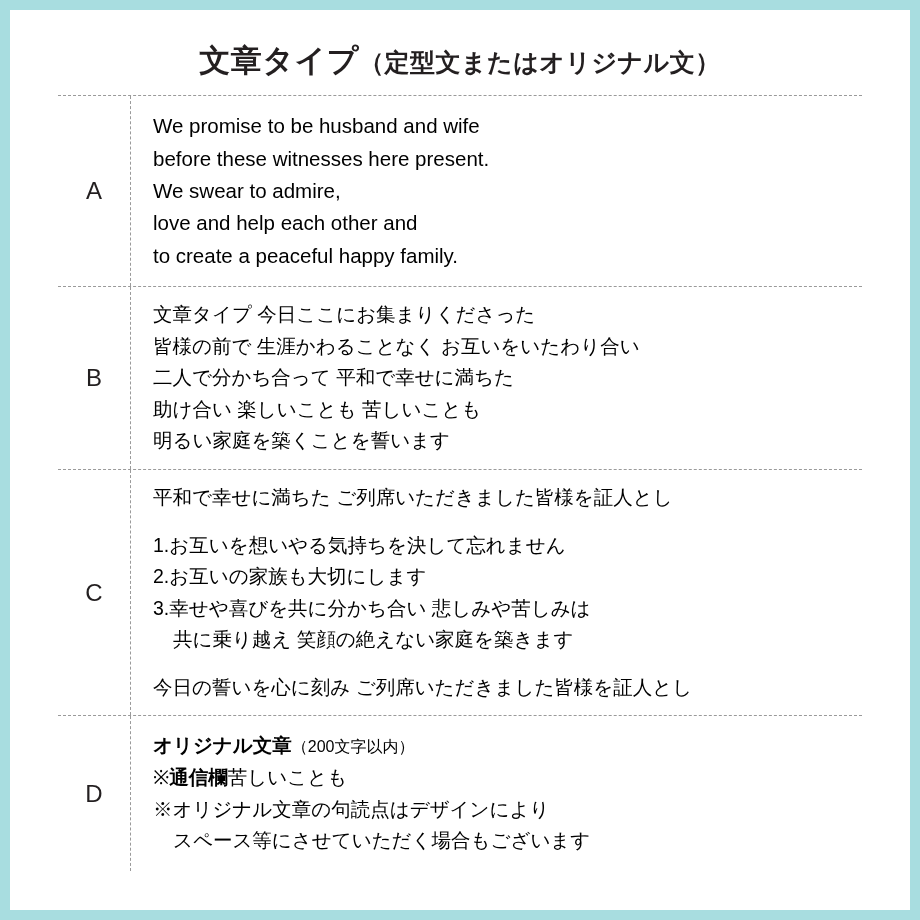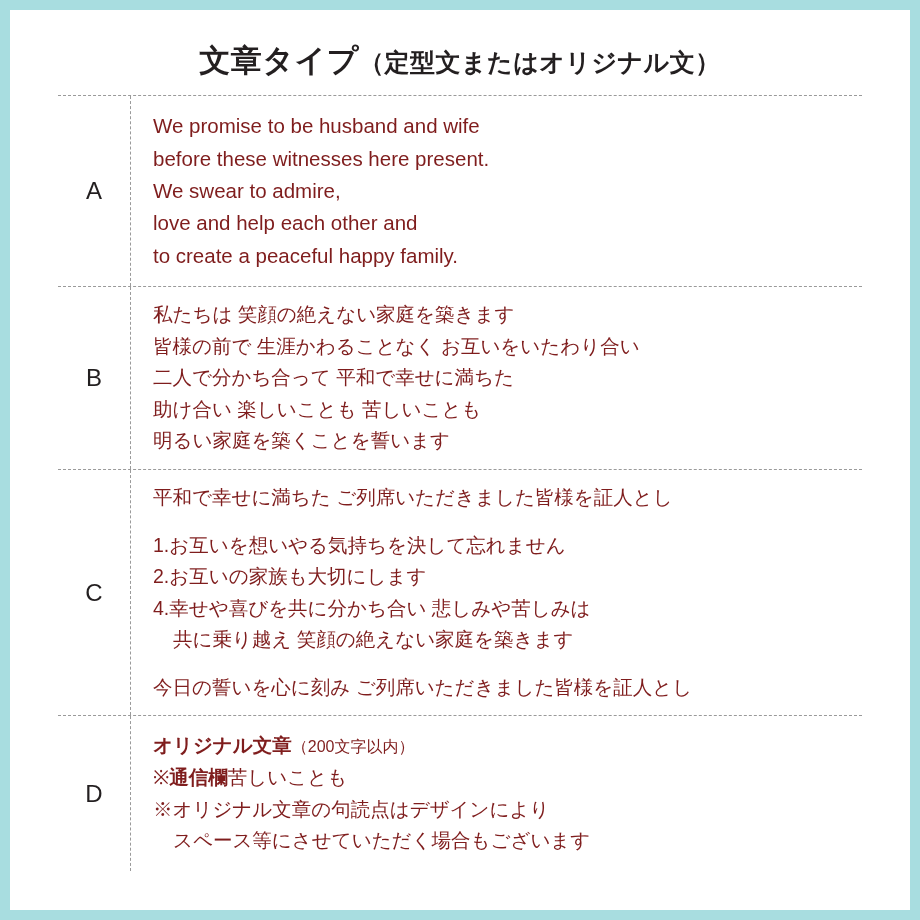--- a/index.html
+++ b/index.html
@@ -54,21 +54,21 @@
     display: flex;
     align-items: center;
     justify-content: center;
     font-size: 24px;
     color: #231f20;
     border-right: 1px dashed #9a9a9a;
   }
   .content {
     flex: 1 1 auto;
     padding: 12px 6px 12px 22px;
-    color: #7f1d1d;
+    color: #000000;
     font-size: 19.5px;
     line-height: 1.62;
   }
   .content .ln {
     white-space: nowrap;
   }
   .content .ln.en {
     font-size: 20.5px;
     line-height: 1.58;
   }
@@ -111,35 +111,35 @@
         <div class="ln en">before these witnesses here present.</div>
         <div class="ln en">We swear to admire,</div>
         <div class="ln en">love and help each other and</div>
         <div class="ln en">to create a peaceful happy family.</div>
       </div>
     </div>
 
     <div class="row row-b">
       <div class="label">B</div>
       <div class="content">
-        <div class="ln">私たちは 笑顔の絶えない家庭を築きます</div>
+        <div class="ln">文章タイプ 今日ここにお集まりくださった</div>
         <div class="ln">皆様の前で 生涯かわることなく お互いをいたわり合い</div>
         <div class="ln">二人で分かち合って 平和で幸せに満ちた</div>
         <div class="ln">助け合い 楽しいことも 苦しいことも</div>
         <div class="ln">明るい家庭を築くことを誓います</div>
       </div>
     </div>
 
     <div class="row row-c">
       <div class="label">C</div>
       <div class="content">
         <div class="ln">平和で幸せに満ちた ご列席いただきました皆様を証人とし</div>
         <div class="ln gap">1.お互いを想いやる気持ちを決して忘れません</div>
         <div class="ln">2.お互いの家族も大切にします</div>
-        <div class="ln">4.幸せや喜びを共に分かち合い 悲しみや苦しみは</div>
+        <div class="ln">3.幸せや喜びを共に分かち合い 悲しみや苦しみは</div>
         <div class="ln indent">共に乗り越え 笑顔の絶えない家庭を築きます</div>
         <div class="ln gap">今日の誓いを心に刻み ご列席いただきました皆様を証人とし</div>
       </div>
     </div>
 
     <div class="row row-d">
       <div class="label">D</div>
       <div class="content">
         <div class="ln bold"><span>オリジナル文章</span><span class="small">（200文字以内）</span></div>
         <div class="ln"><span>※</span><span class="b">通信欄</span><span>苦しいことも</span></div>

